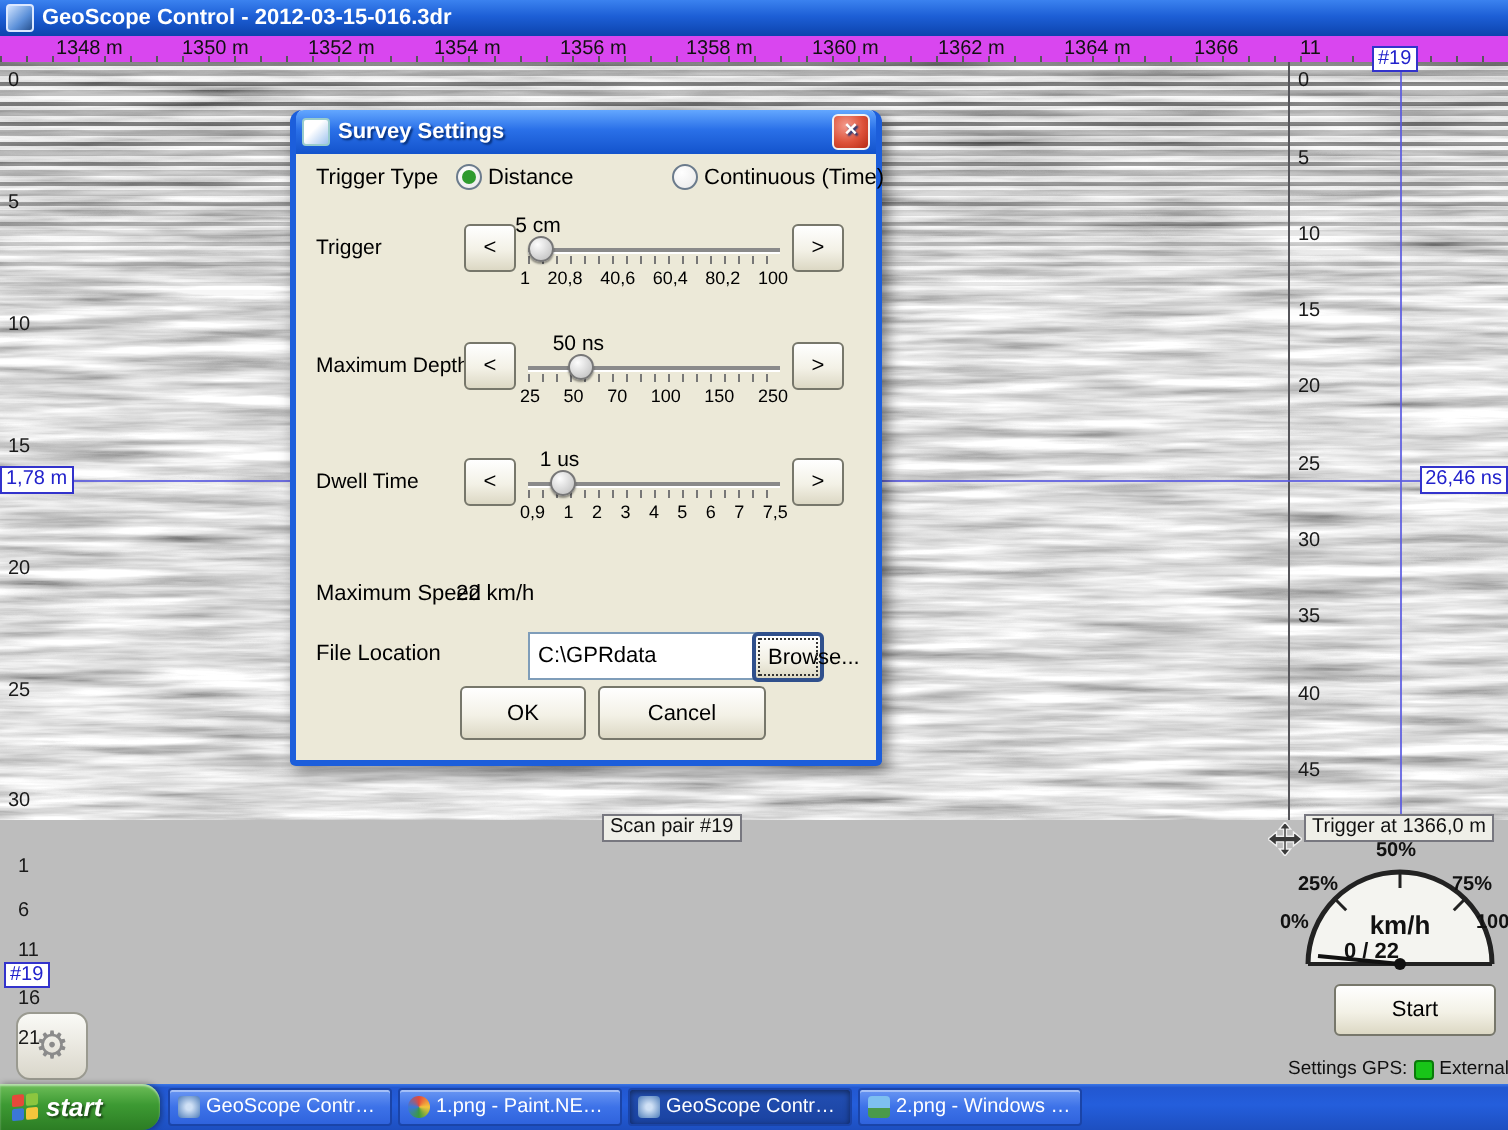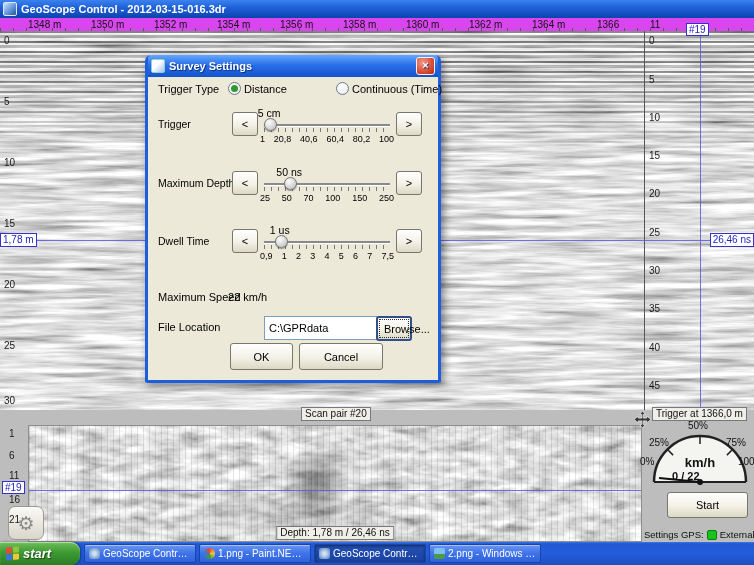--- a/index.html
+++ b/index.html
@@ -35,21 +35,21 @@
   .smudge{position:absolute;inset:0;
     background:radial-gradient(ellipse 46px 58px at 47% 50%,rgba(0,0,0,.45),rgba(0,0,0,0) 72%),
                radial-gradient(ellipse 190px 36px at 42% 78%,rgba(0,0,0,.16),rgba(0,0,0,0) 70%);}
   .streaks{position:absolute;inset:0;background:repeating-linear-gradient(90deg,rgba(0,0,0,.10) 0 1px,rgba(255,255,255,.09) 1px 3px,rgba(0,0,0,0) 3px 6px);}
   .rowlab{position:absolute;left:9px;font-size:10px;color:#1a1a1a;z-index:4;}
   
   .gearbtn{position:absolute;left:8px;top:506px;width:36px;height:34px;border-radius:7px;
     background:linear-gradient(180deg,#fafaf6,#d9d6ca);border:1px solid #9a9a90;display:flex;align-items:center;justify-content:center;
     font-size:19px;color:#8b8b8b;cursor:pointer;}
   
-  .pct{position:absolute;font-size:10px;font-weight:normal;color:#111;z-index:6;}
+  .pct{position:absolute;font-size:10px;font-weight:bold;color:#111;z-index:6;}
   .gaugewrap{position:absolute;left:650px;top:428px;width:100px;height:60px;z-index:5;}
   .kmh{position:absolute;left:672px;top:455px;width:56px;text-align:center;font-size:13px;font-weight:bold;color:#111;z-index:7;}
   .speedval{position:absolute;left:672px;top:470px;width:56px;text-align:left;font-size:11px;font-weight:bold;color:#111;z-index:7;}
   .startbtn{position:absolute;left:667px;top:492px;width:81px;height:26px;font-size:12px;}
   .gpsrow{position:absolute;left:644px;top:528px;width:110px;height:13px;display:flex;align-items:center;gap:3px;font-size:9.5px;color:#111;white-space:nowrap;overflow:hidden;}
   .gpsdot{width:8px;height:8px;border-radius:2px;background:#18c418;border:1px solid #0a7a0a;flex:0 0 auto;}
   
   .xp-btn{box-sizing:border-box;background:linear-gradient(180deg,#ffffff 0%,#f3f1e6 55%,#dcd8c4 100%);
     border:1px solid #77776b;border-radius:3px;font-family:"Liberation Sans",sans-serif;font-size:11px;color:#000;cursor:pointer;}
   .xp-btn.default{border:2px solid #30508c;outline:1px dotted #333;outline-offset:-4px;}
@@ -169,43 +169,36 @@
     <span class="scaleR" style="top:234px">30</span>
     <span class="scaleR" style="top:272px">35</span>
     <span class="scaleR" style="top:311px">40</span>
     <span class="scaleR" style="top:349px">45</span>
     <div class="xh" style="top:209px"></div>
     <div class="xv" style="left:700px"></div>
     <span class="marker" style="left:0;top:202px">1,78 m</span>
     <span class="marker" style="right:0;top:202px">26,46 ns</span>
   </div>
 
-  <span class="floatlab" style="left:301px;top:407px">Scan pair #20</span>
+  <span class="floatlab" style="left:301px;top:407px">Scan pair #19</span>
   <span class="floatlab" style="left:652px;top:407px">Trigger at 1366,0 m</span>
 
   <div class="movehandle">
     <svg viewBox="0 0 24 24" width="17" height="17">
       <path d="M12 0 L16 5 H13 V10 H18 V7 L24 12 L18 17 V14 H13 V19 H16 L12 24 L8 19 H11 V14 H6 V17 L0 12 L6 7 V10 H11 V5 H8 Z" fill="#3a3a3a" stroke="#f0f0f0" stroke-width="1"></path>
     </svg>
   </div>
 
   <span class="rowlab" style="top:428px">1</span>
   <span class="rowlab" style="top:450px">6</span>
   <span class="rowlab" style="top:470px">11</span>
   <span class="rowlab" style="top:494px">16</span>
   <span class="rowlab" style="top:514px">21</span>
   <span class="chip" style="left:2px;top:481px">#19</span>
 
-  <div class="plan">
-    <div class="noiseB"></div>
-    <div class="smudge"></div>
-    <div class="streaks"></div>
-    <div class="xh" style="top:64px"></div>
-    <span class="floatlab" style="left:50%;transform:translateX(-50%);bottom:1px">Depth: 1,78 m / 26,46 ns</span>
-  </div>
 
   <button class="gearbtn">
       <span>⚙</span>
     </button>
 
   <span class="pct" style="left:688px;top:420px">50%</span>
   <span class="pct" style="left:649px;top:437px">25%</span>
   <span class="pct" style="left:726px;top:437px">75%</span>
   <span class="pct" style="left:640px;top:456px">0%</span>
   <span class="pct" style="left:738px;top:456px">100%</span>

